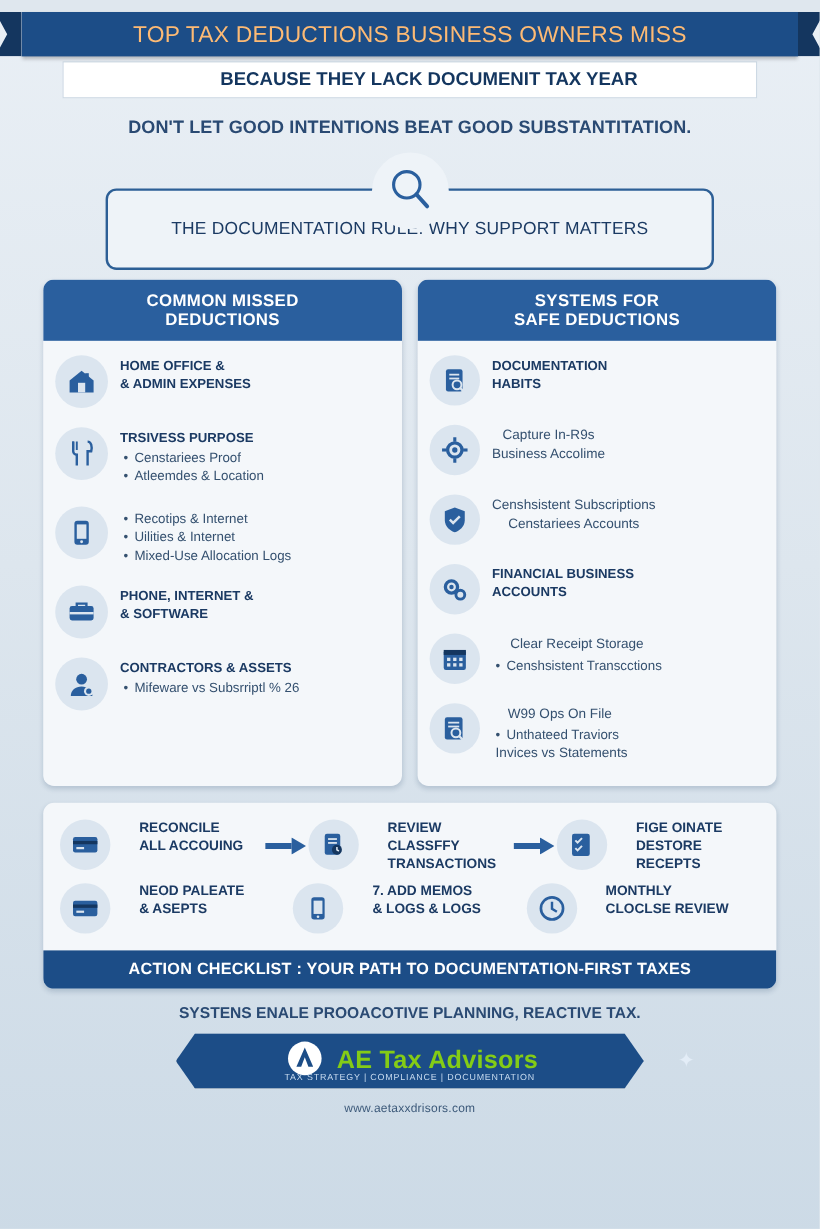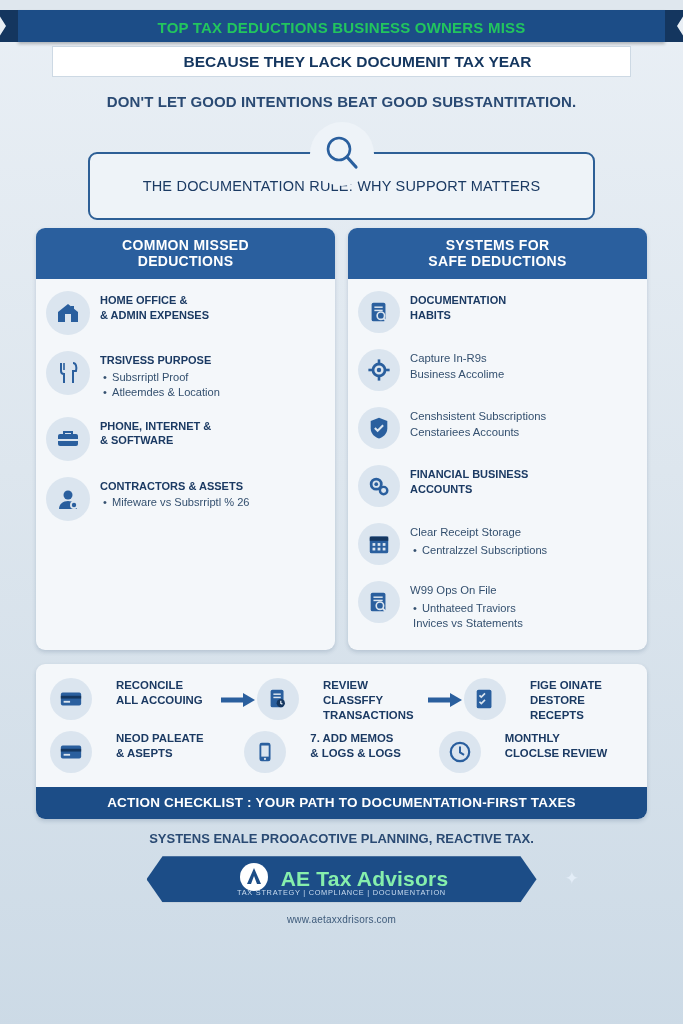--- a/index.html
+++ b/index.html
@@ -25,22 +25,22 @@
     text-align:center;
     box-shadow:0 2px 3px rgba(0,0,0,.25);
   }
   .ribbon:before,.ribbon:after{
     content:"";position:absolute;top:0;width:22px;height:100%;
     background:#14365f;
   }
   .ribbon:before{left:-22px;clip-path:polygon(0 0,100% 0,100% 100%,0 100%,10px 50%);}
   .ribbon:after{right:-22px;clip-path:polygon(0 0,100% 0,12px 50%,100% 100%,0 100%);}
   .ribbon h1{
-    margin:0;font-size:15px;letter-spacing:.2px;color:#22c55e;
-    font-weight:bold;text-transform:uppercase;
+    margin:0;font-size:19px;letter-spacing:.2px;color:#fdba74;
+    font-weight:normal;text-transform:uppercase;
   }
   .ribbon-sub{
     margin:4px 34px 0 34px;background:#ffffff;border:1px solid #cdd9e4;
     padding:6px 0 5px 0;text-align:center;
   }
   .ribbon-sub h2{
     margin:0;font-size:15.5px;color:#14365f;font-weight:bold;text-transform:uppercase;padding-left:32px;
   }
   .tagline{
     text-align:center;margin:16px 0 0 0;font-size:15px;color:#2a4a73;
@@ -79,21 +79,21 @@
   .panel-body{padding:12px 10px 14px 10px;}
   .row{display:flex;align-items:flex-start;gap:10px;margin-bottom:16px;}
   .row:last-child{margin-bottom:4px;}
   .ico{
     flex:0 0 auto;width:44px;height:44px;border-radius:50%;
     background:#dbe5ef;display:flex;align-items:center;justify-content:center;
   }
   .ico.sm{width:42px;height:42px;}
   .txt{padding-top:2px;}
   .t-strong{font-size:11px;font-weight:bold;line-height:1.32;text-transform:uppercase;color:#1b3a63;}
-  .t-norm{font-size:11.3px;line-height:1.38;color:#34506f;}
+  .t-norm{font-size:11.3px;line-height:1.38;color:#34506f;text-align:center;}
   .t-li{font-size:11.1px;line-height:1.4;color:#34506f;}
 
   
   .checklist{
     margin:14px 36px 0 36px;background:#f4f7fa;border-radius:9px;
     box-shadow:0 2px 4px rgba(20,54,95,.18);overflow:hidden;
   }
   .cl-grid{display:flex;padding:14px 14px 6px 14px;align-items:flex-start;}
   .cl-item{display:flex;align-items:flex-start;gap:24px;flex:1;}
   .cl-item .lbl{font-size:11.4px;font-weight:bold;line-height:1.33;text-transform:uppercase;color:#1b3a63;}
@@ -111,21 +111,21 @@
 
   
   .brand-wrap{margin:10px 0 0 0;position:relative;height:54px;}
   .brand{
     position:absolute;left:50%;transform:translateX(-50%);
     width:390px;height:46px;background:#1c4d87;
     clip-path:polygon(16px 0,374px 0,390px 50%,374px 100%,16px 100%,0 50%);
     display:flex;align-items:center;justify-content:center;gap:8px;
     box-shadow:0 2px 3px rgba(0,0,0,.25);
   }
-  .brand .bt{color:#86efac;font-size:21px;font-weight:bold;letter-spacing:.2px;}
+  .brand .bt{color:#84cc16;font-size:21px;font-weight:bold;letter-spacing:.2px;}
   .brand .bs{
     position:absolute;bottom:5px;left:0;right:0;text-align:center;
     color:#c9dcf0;font-size:7.4px;letter-spacing:.7px;text-transform:uppercase;
   }
   .url{
     text-align:center;font-size:10px;color:#3d5a7a;margin-top:4px;letter-spacing:.2px;
   }
   .sparkle{position:absolute;right:104px;top:12px;color:#e3edf7;font-size:17px;}
   ul{margin:2px 0 0 0;padding-left:12px;}
   li{list-style:none;position:relative;}
@@ -186,26 +186,42 @@
           <div class="ico">
             <svg width="26" height="26" viewBox="0 0 26 26">
               <path d="M6 3v8a3 3 0 003 3v9" stroke="#2a5f9e" stroke-width="2" fill="none"></path>
               <path d="M6 3v7M9 3v7" stroke="#2a5f9e" stroke-width="1.6"></path>
               <path d="M18 3c3 0 4 4 3 8h-3v12" stroke="#2a5f9e" stroke-width="2" fill="none"></path>
             </svg>
           </div>
           <div class="txt">
             <div class="t-strong">TRSIVESS PURPOSE</div>
             <ul>
-              <li class="t-li">Subsrriptl Proof</li>
+              <li class="t-li">Censtariees Proof</li>
               <li class="t-li">Atleemdes &amp; Location</li>
             </ul>
           </div>
         </div>
 
+        <div class="row">
+          <div class="ico">
+            <svg width="26" height="26" viewBox="0 0 26 26">
+              <rect x="7" y="3" width="12" height="20" rx="2.5" fill="#2a5f9e"></rect>
+              <rect x="9" y="6" width="8" height="12" fill="#dbe5ef"></rect>
+              <circle cx="13" cy="20.5" r="1.2" fill="#dbe5ef"></circle>
+            </svg>
+          </div>
+          <div class="txt">
+            <ul>
+              <li class="t-li">Recotips &amp; Internet</li>
+              <li class="t-li">Uilities &amp; Internet</li>
+              <li class="t-li">Mixed-Use Allocation Logs</li>
+            </ul>
+          </div>
+        </div>
 
         <div class="row">
           <div class="ico">
             <svg width="26" height="26" viewBox="0 0 26 26">
               <rect x="3" y="8" width="20" height="12" rx="2" fill="#2a5f9e"></rect>
               <path d="M9 8V6h8v2" stroke="#2a5f9e" stroke-width="2" fill="none"></path>
               <rect x="3" y="13" width="20" height="2" fill="#dbe5ef"></rect>
             </svg>
           </div>
           <div class="txt">
@@ -314,21 +330,21 @@
                 <rect x="17" y="12" width="3" height="3"></rect>
                   <rect x="6" y="17" width="3" height="3"></rect>
                 <rect x="11.5" y="17" width="3" height="3"></rect>
                   <rect x="17" y="17" width="3" height="3"></rect>
               </g>
             </svg>
           </div>
           <div class="txt">
             <div class="t-norm">Clear Receipt Storage</div>
             <ul>
-              <li class="t-li">Centralzzel Subscriptions</li>
+              <li class="t-li">Censhsistent Transcctions</li>
             </ul>
           </div>
         </div>
 
         <div class="row">
           <div class="ico sm">
             <svg width="24" height="24" viewBox="0 0 26 26">
               <rect x="4" y="3" width="16" height="20" rx="2" fill="#2a5f9e"></rect>
               <rect x="7" y="7" width="10" height="1.6" fill="#dbe5ef"></rect>
               <rect x="7" y="10.5" width="10" height="1.6" fill="#dbe5ef"></rect>

